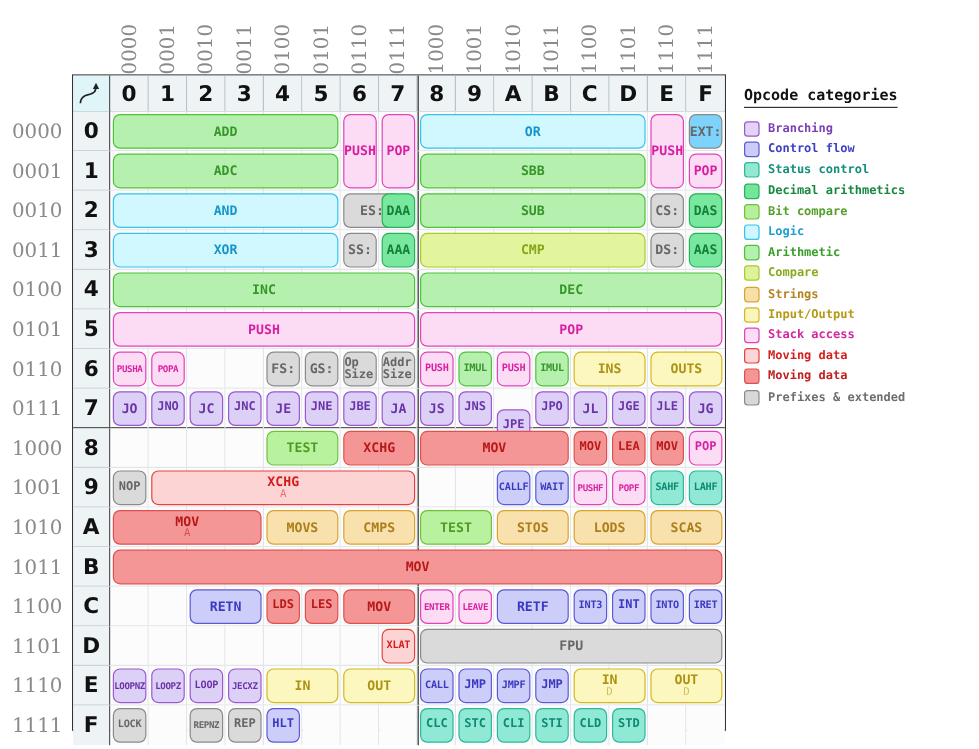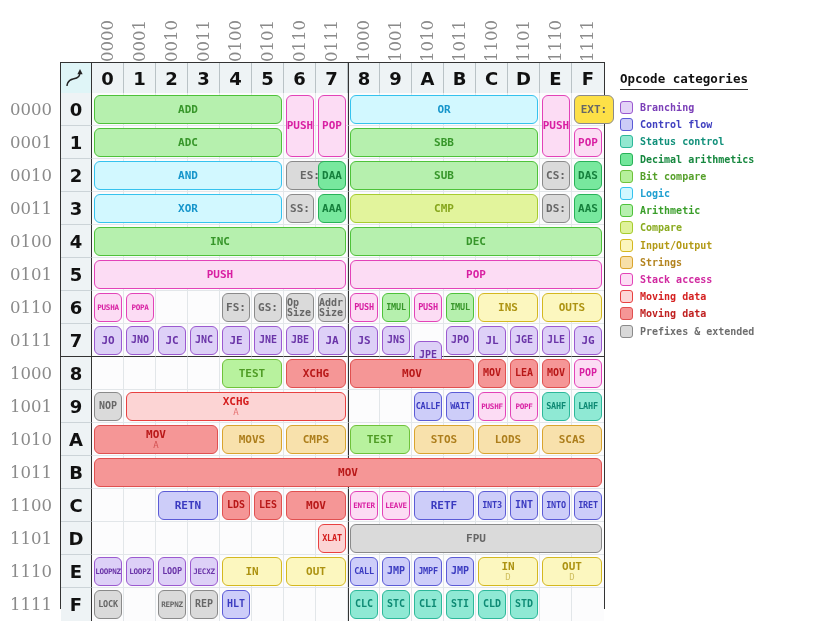--- a/index.html
+++ b/index.html
@@ -595,21 +595,21 @@
       </div>
       <div class="op two" style="left: 257px; top: 32px; width: 28px; height: 62px; background: rgb(252, 220, 244); border-color: rgb(226, 67, 184); color: rgb(216, 31, 162);">
         <div>POP</div>
       </div>
       <div class="op" style="left: 289px; top: 32px; width: 188px; background: rgb(210, 248, 255); border-color: rgb(53, 194, 238); color: rgb(21, 149, 203);">
         <div>OR</div>
       </div>
       <div class="op two" style="left: 481px; top: 32px; width: 28px; height: 62px; background: rgb(252, 220, 244); border-color: rgb(226, 67, 184); color: rgb(216, 31, 162);">
         <div>PUSH</div>
       </div>
-      <div class="op" style="left: 513px; top: 32px; width: 40px; background: #fde047; border-color: rgb(138, 138, 138); color: rgb(102, 102, 102);">
+      <div class="op" style="left: 513px; top: 32px; width: 28px; background: #7dd3fc; border-color: rgb(138, 138, 138); color: rgb(102, 102, 102);">
         <div>EXT:</div>
       </div>
       <div class="op" style="left: 33px; top: 65px; width: 188px; background: rgb(182, 240, 174); border-color: rgb(78, 194, 58); color: rgb(55, 150, 42);">
         <div>ADC</div>
       </div>
       <div class="op" style="left: 289px; top: 65px; width: 188px; background: rgb(182, 240, 174); border-color: rgb(78, 194, 58); color: rgb(55, 150, 42);">
         <div>SBB</div>
       </div>
       <div class="op" style="left: 513px; top: 65px; width: 28px; background: rgb(252, 220, 244); border-color: rgb(226, 67, 184); color: rgb(216, 31, 162);">
         <div>POP</div>
@@ -955,28 +955,28 @@
         </div>
         <div class="leg-row">
           <div class="leg-swatch" style="background: rgb(182, 240, 174); border-color: rgb(78, 194, 58);"></div>
           <div class="leg-label" style="color: rgb(58, 158, 42);">Arithmetic</div>
         </div>
         <div class="leg-row">
           <div class="leg-swatch" style="background: rgb(223, 242, 154); border-color: rgb(167, 204, 47);"></div>
           <div class="leg-label" style="color: rgb(138, 171, 32);">Compare</div>
         </div>
         <div class="leg-row">
+          <div class="leg-swatch" style="background: rgb(247, 223, 168); border-color: rgb(217, 164, 46);"></div>
+          <div class="leg-label" style="color: rgb(179, 132, 32);">Strings</div>
+        </div>
+        <div class="leg-row">
           <div class="leg-swatch" style="background: rgb(251, 245, 189); border-color: rgb(212, 184, 32);"></div>
           <div class="leg-label" style="color: rgb(179, 154, 22);">Input/Output</div>
         </div>
         <div class="leg-row">
-          <div class="leg-swatch" style="background: rgb(247, 223, 168); border-color: rgb(217, 164, 46);"></div>
-          <div class="leg-label" style="color: rgb(179, 132, 32);">Strings</div>
-        </div>
-        <div class="leg-row">
           <div class="leg-swatch" style="background: rgb(252, 221, 244); border-color: rgb(226, 67, 184);"></div>
           <div class="leg-label" style="color: rgb(209, 42, 160);">Stack access</div>
         </div>
         <div class="leg-row">
           <div class="leg-swatch" style="background: rgb(252, 214, 214); border-color: rgb(232, 64, 64);"></div>
           <div class="leg-label" style="color: rgb(213, 32, 32);">Moving data</div>
         </div>
         <div class="leg-row">
           <div class="leg-swatch" style="background: rgb(245, 150, 150); border-color: rgb(224, 80, 80);"></div>
           <div class="leg-label" style="color: rgb(192, 32, 32);">Moving data</div>

